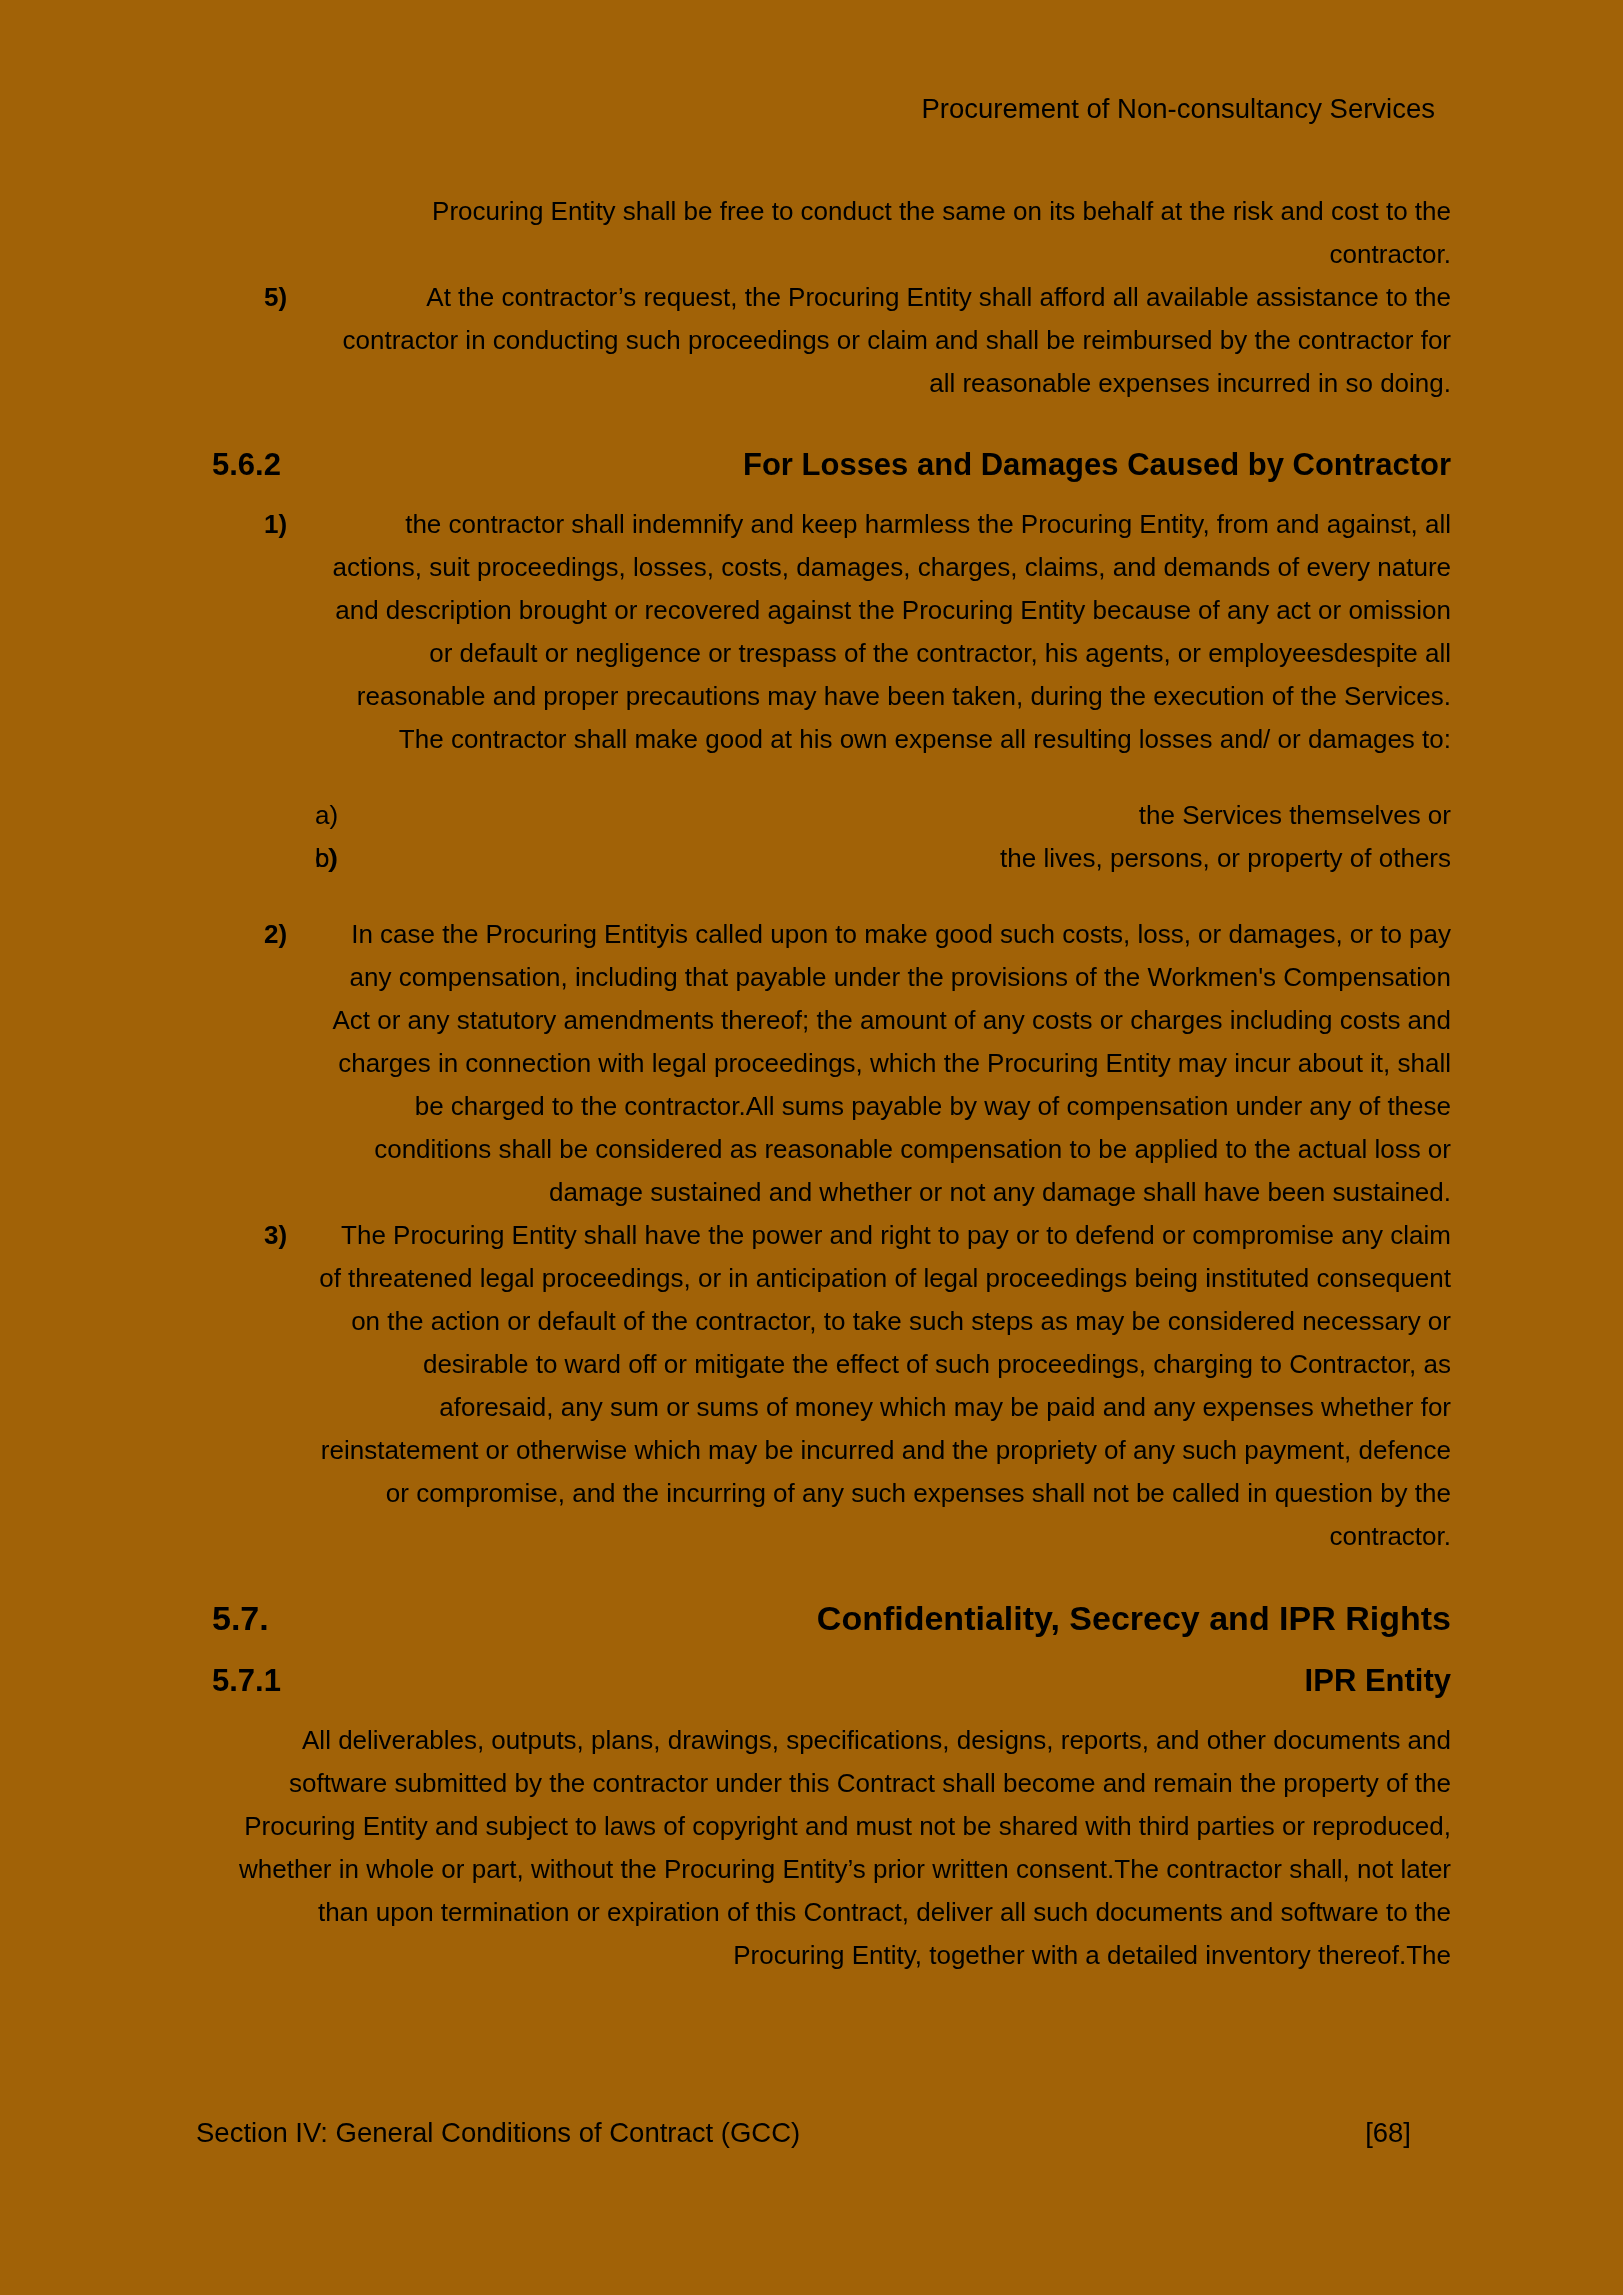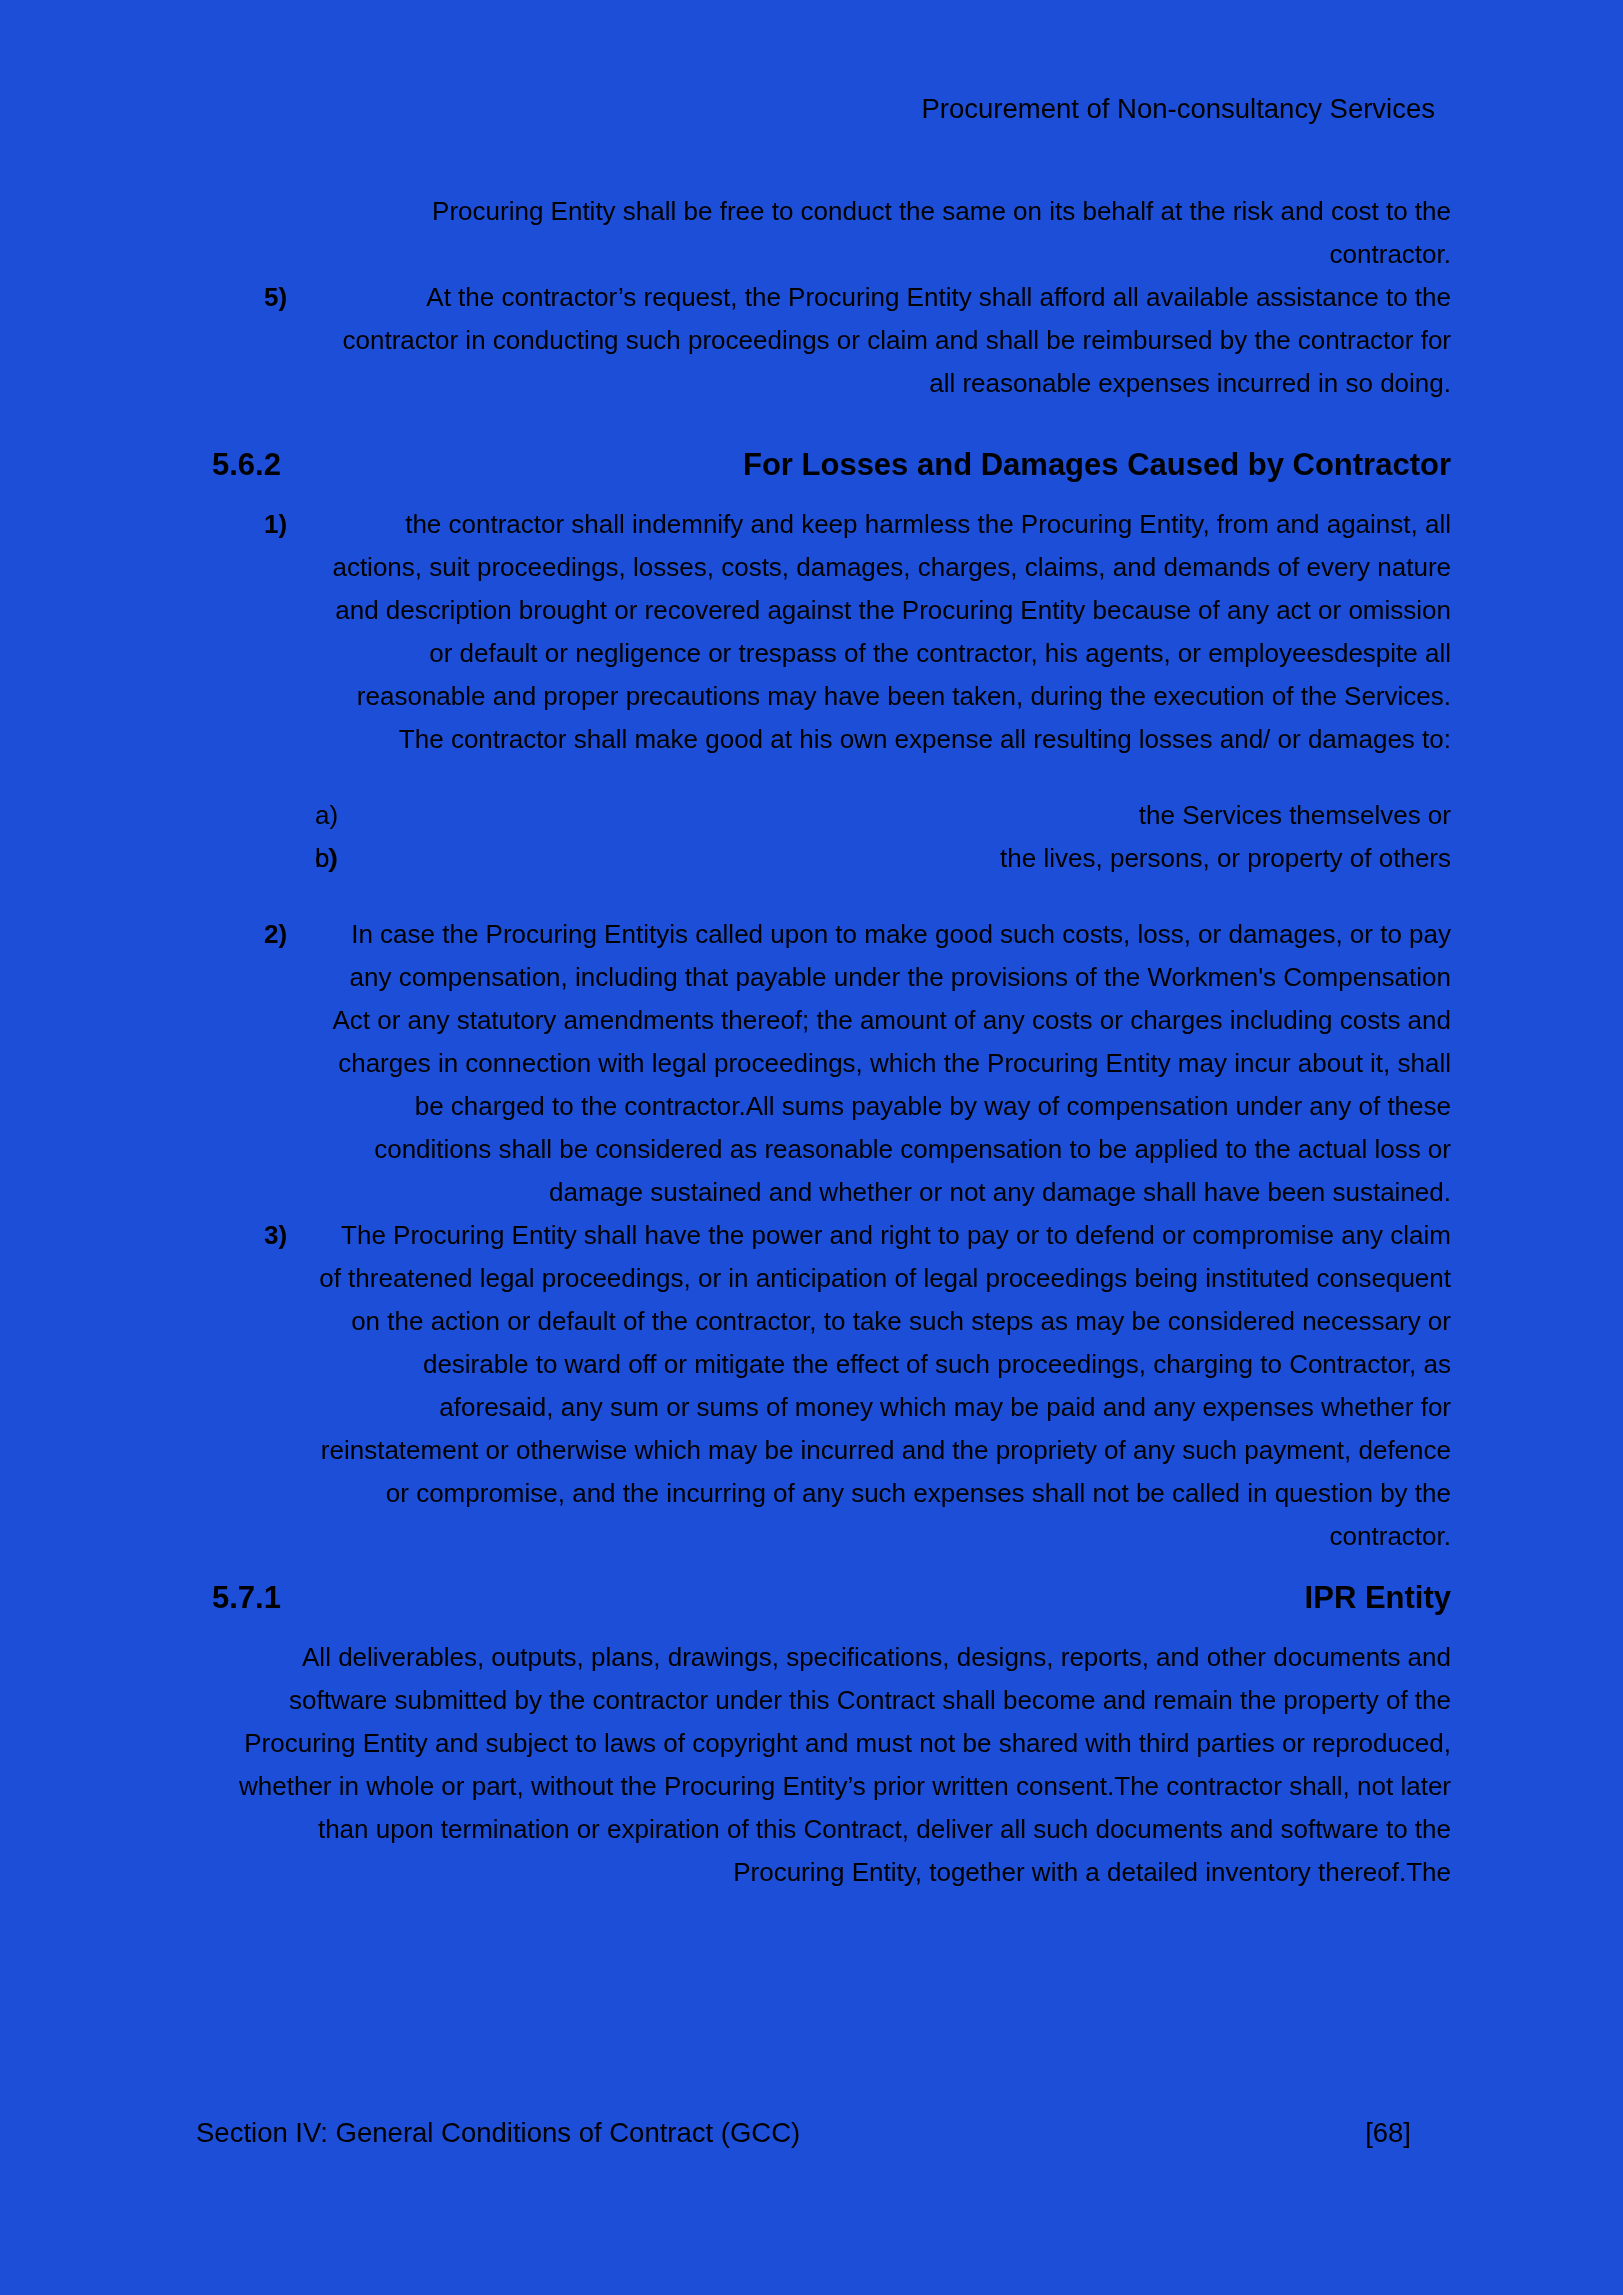--- a/index.html
+++ b/index.html
@@ -1,21 +1,21 @@
 <!DOCTYPE html>
 <html style="font-size:10.5px"><head>
   <meta charset="utf-8">
   <style>
     * { box-sizing: border-box; margin: 0; padding: 0; }
     html, body { background: #ffffff; }
     .page {
       position: relative;
       width: 1623px;
       height: 2295px;
-      background: #1d4ed8;
+      background: #a16207;
       color: #000000;
       font-family: "Liberation Sans", "DejaVu Sans", sans-serif;
       overflow: hidden;
     }
     .header {
       position: absolute;
       top: 92px;
       left: 196px;
       width: 1239px;
       text-align: right;
@@ -108,20 +108,24 @@
     <div class="num-item mt-item2">
       <span class="num">2)</span>
       <span>In case the Procuring Entityis called upon to make good such costs, loss, or damages, or to pay any compensation, including that payable under the provisions of the Workmen's Compensation Act or any statutory amendments thereof; the amount of any costs or charges including costs and charges in connection with legal proceedings, which the Procuring Entity may incur about it, shall be charged to the contractor.All sums payable by way of compensation under any of these conditions shall be considered as reasonable compensation to be applied to the actual loss or damage sustained and whether or not any damage shall have been sustained.</span>
     </div>
 
     <div class="num-item">
       <span class="num">3)</span>
       <span>The Procuring Entity shall have the power and right to pay or to defend or compromise any claim of threatened legal proceedings, or in anticipation of legal proceedings being instituted consequent on the action or default of the contractor, to take such steps as may be considered necessary or desirable to ward off or mitigate the effect of such proceedings, charging to Contractor, as aforesaid, any sum or sums of money which may be paid and any expenses whether for reinstatement or otherwise which may be incurred and the propriety of any such payment, defence or compromise, and the incurring of any such expenses shall not be called in question by the contractor.</span>
     </div>
 
+    <div class="sec-h major mt-h57">
+      <span class="num">5.7.</span>
+      <span>Confidentiality, Secrecy and IPR Rights</span>
+    </div>
 
     <div class="sec-h mt-h571">
       <span class="num">5.7.1</span>
       <span>IPR Entity</span>
     </div>
 
     <div class="mt-ipr">All deliverables, outputs, plans, drawings, specifications, designs, reports, and other documents and software submitted by the contractor under this Contract shall become and remain the property of the Procuring Entity and subject to laws of copyright and must not be shared with third parties or reproduced, whether in whole or part, without the Procuring Entity’s prior written consent.The contractor shall, not later than upon termination or expiration of this Contract, deliver all such documents and software to the Procuring Entity, together with a detailed inventory thereof.The</div>
 
   </div>
 

